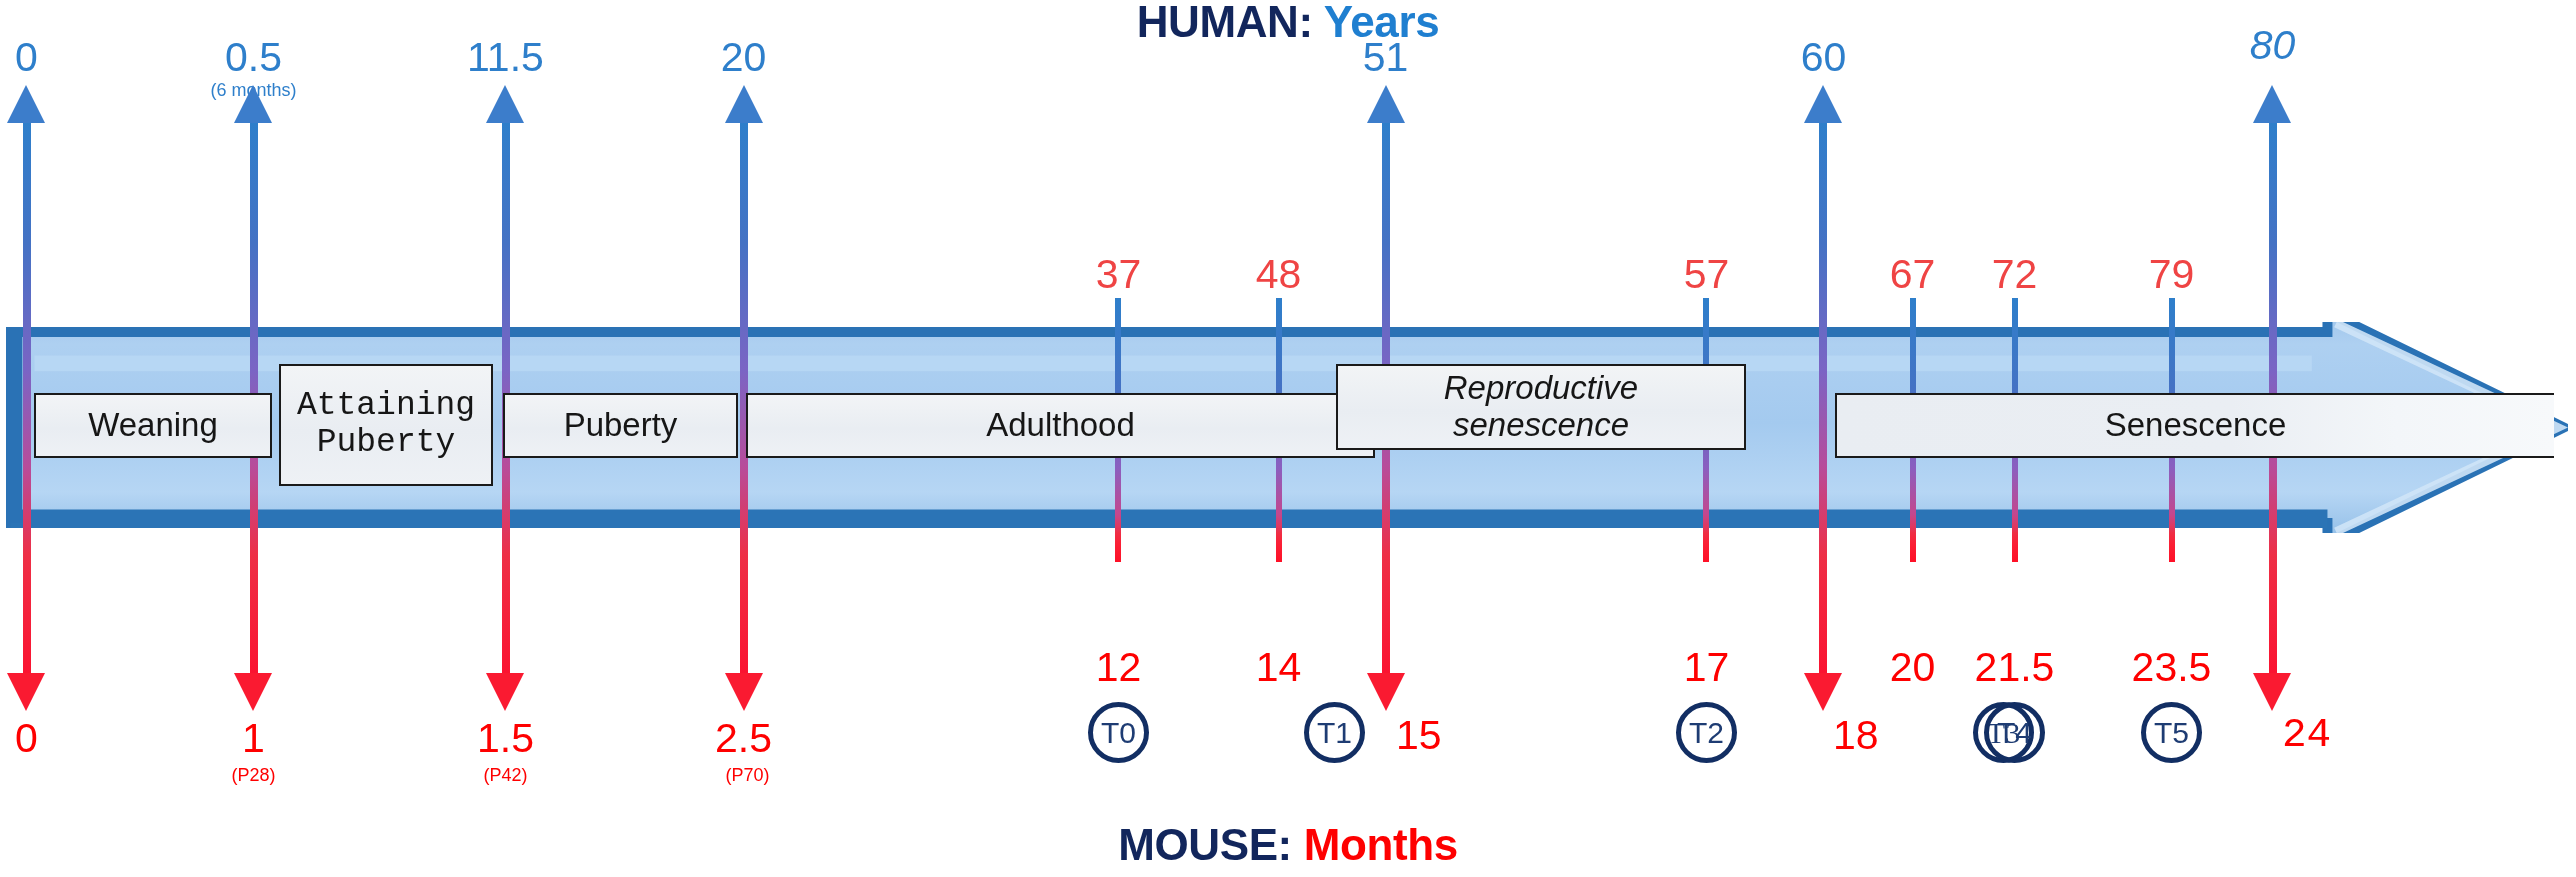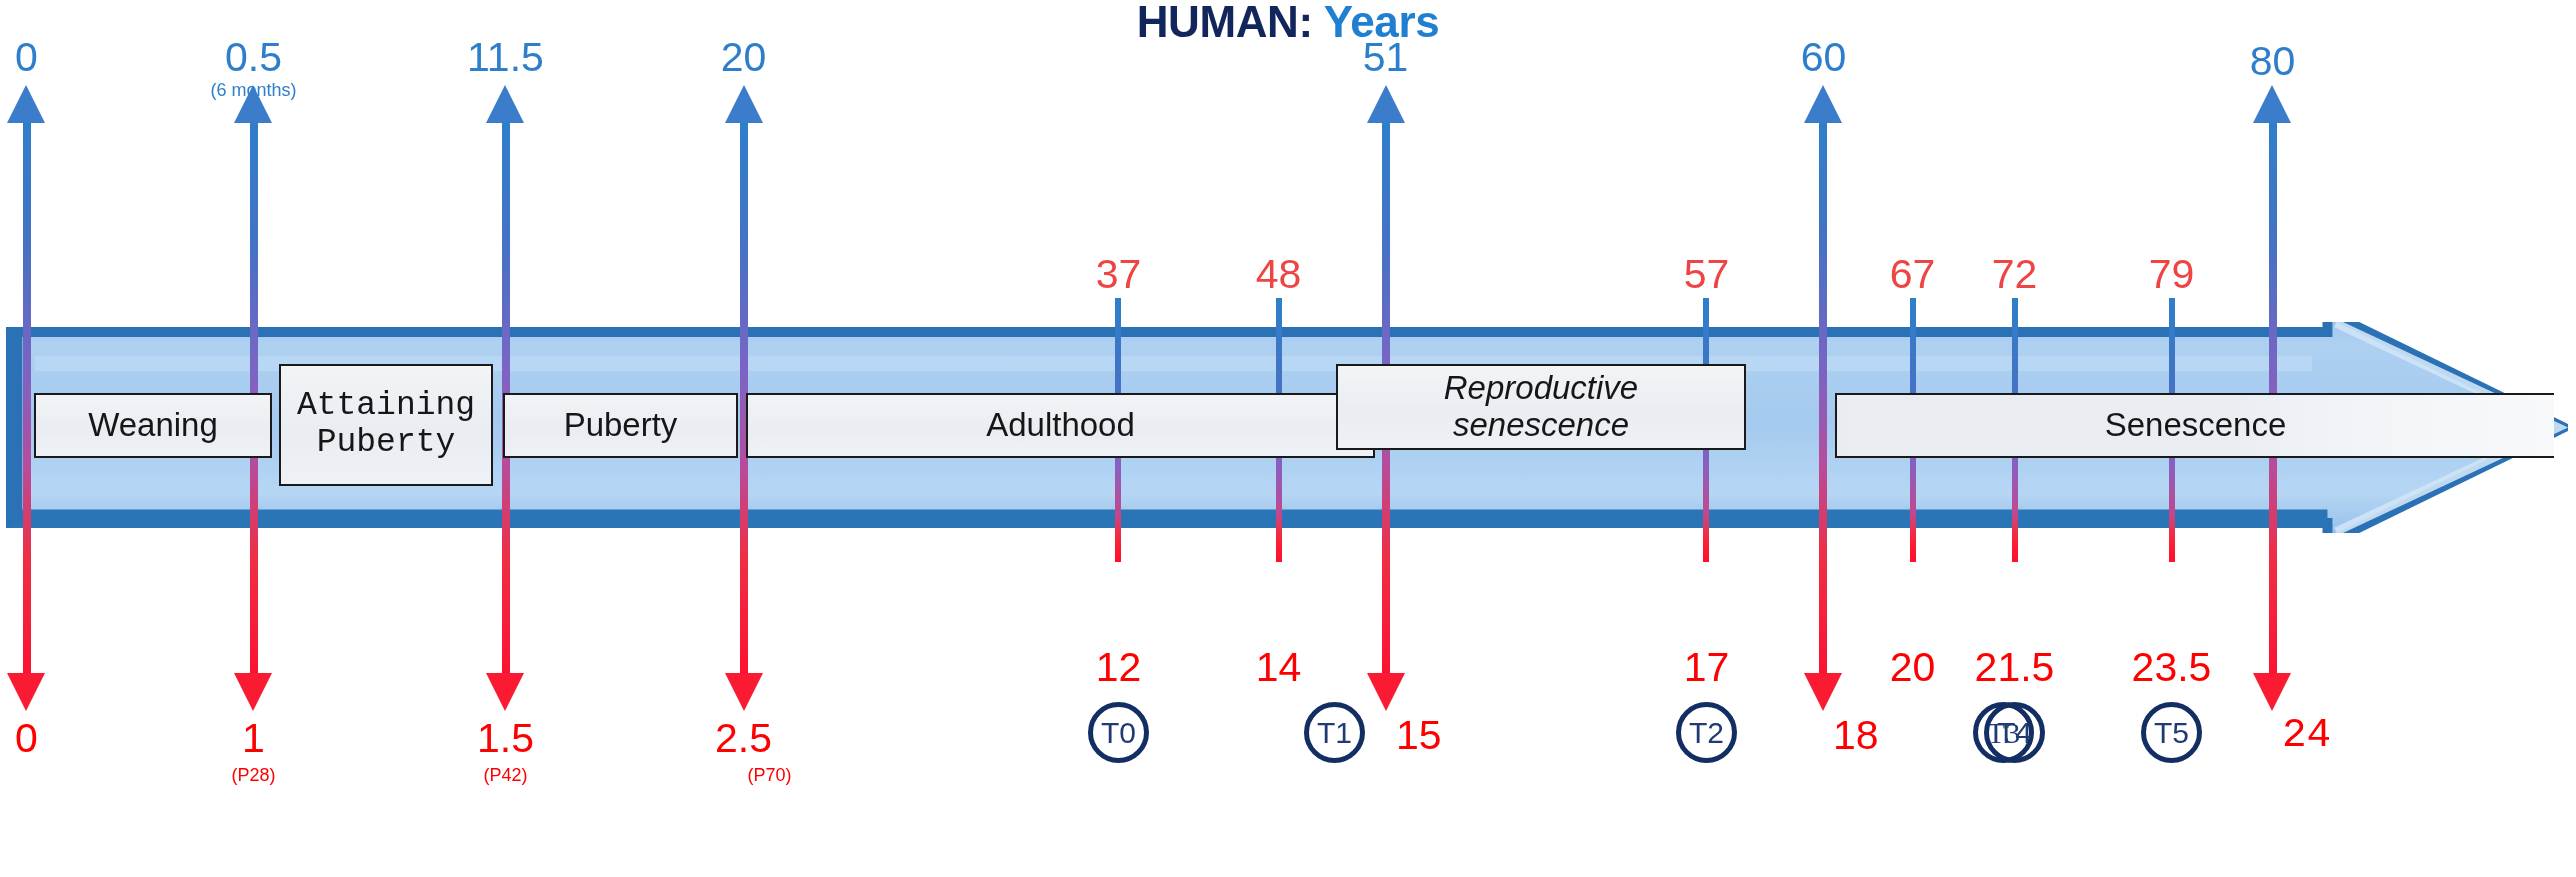--- a/index.html
+++ b/index.html
@@ -155,20 +155,24 @@
 </head>
 <body>
 
 <div id="stage">
 
   <div class="title" id="title-top">
     <span class="sp-dark">HUMAN:</span>
     <span class="sp-blue">Years</span>
   </div>
 
+  <div class="title" id="title-bottom">
+    <span class="sp-dark">MOUSE:</span>
+    <span class="sp-red">Months</span>
+  </div>
 
   <svg id="timeline-arrow" viewBox="0 0 3600 296" preserveAspectRatio="none">
     <defs>
       <linearGradient id="barFill" x1="0" y1="0" x2="0" y2="1">
         <stop offset="0%" stop-color="#9FC5EB"></stop>
         <stop offset="14%" stop-color="#AED0F1"></stop>
         <stop offset="48%" stop-color="#A4CAEF"></stop>
         <stop offset="78%" stop-color="#B6D6F4"></stop>
         <stop offset="100%" stop-color="#8FBCE6"></stop>
       </linearGradient>
@@ -268,28 +272,28 @@
       <div class="lbl lbl-human" style="left: 420px; width: 171px; top: 34px;">11.5</div>
       <div class="lbl lbl-human" style="left: 658px; width: 171px; top: 34px;">20</div>
       <div class="lbl lbl-human-dark" style="left: 1033px; width: 171px; top: 251px;">37</div>
       <div class="lbl lbl-human-dark" style="left: 1193px; width: 171px; top: 251px;">48</div>
       <div class="lbl lbl-human" style="left: 1300px; width: 171px; top: 34px;">51</div>
       <div class="lbl lbl-human-dark" style="left: 1621px; width: 171px; top: 251px;">57</div>
       <div class="lbl lbl-human" style="left: 1738px; width: 171px; top: 34px;">60</div>
       <div class="lbl lbl-human-dark" style="left: 1827px; width: 171px; top: 251px;">67</div>
       <div class="lbl lbl-human-dark" style="left: 1929px; width: 171px; top: 251px;">72</div>
       <div class="lbl lbl-human-dark" style="left: 2086px; width: 171px; top: 251px;">79</div>
-      <div class="lbl lbl-human" style="left: 2187px; width: 171px; top: 38px;">80</div>
+      <div class="lbl lbl-human" style="left: 2187px; width: 171px; top: 22px; font-style: italic;">80</div>
       <div class="lbl lbl-mouse" style="width: 171px; left: -59px; top: 715px;">0</div>
       <div class="lbl lbl-mouse" style="width: 171px; left: 168px; top: 715px;">1</div>
       <div class="lbl-sub sub-red" style="left: 168px; width: 171px; top: 765px;">(P28)</div>
       <div class="lbl lbl-mouse" style="width: 171px; left: 420px; top: 715px;">1.5</div>
       <div class="lbl-sub sub-red" style="left: 420px; width: 171px; top: 765px;">(P42)</div>
       <div class="lbl lbl-mouse" style="width: 171px; left: 658px; top: 715px;">2.5</div>
-      <div class="lbl-sub sub-red" style="left: 684px; width: 171px; top: 765px;">(P70)</div>
+      <div class="lbl-sub sub-red" style="left: 662px; width: 171px; top: 765px;">(P70)</div>
       <div class="lbl lbl-mouse" style="width: 171px; left: 1033px; top: 644px;">12</div>
       <div class="lbl lbl-mouse" style="width: 171px; left: 1193px; top: 644px;">14</div>
       <div class="lbl lbl-mouse" style="width: 171px; left: 1396px; top: 712px; text-align: left;">15</div>
       <div class="lbl lbl-mouse" style="width: 171px; left: 1621px; top: 644px;">17</div>
       <div class="lbl lbl-mouse" style="width: 171px; left: 1833px; top: 712px; text-align: left;">18</div>
       <div class="lbl lbl-mouse" style="width: 171px; left: 1827px; top: 644px;">20</div>
       <div class="lbl lbl-mouse" style="width: 171px; left: 1929px; top: 644px;">21.5</div>
       <div class="lbl lbl-mouse" style="width: 171px; left: 2086px; top: 644px;">23.5</div>
       <div class="lbl lbl-mouse" style="width: 171px; left: 2282px; top: 712px; text-align: left; font-family: Liberation Mono, monospace;">24</div>
     </div>

